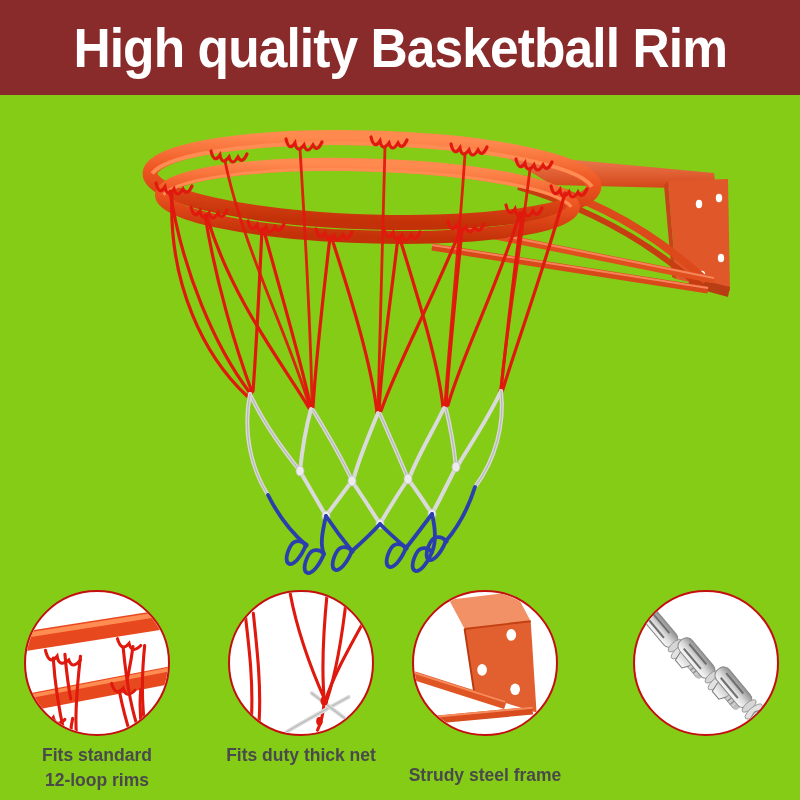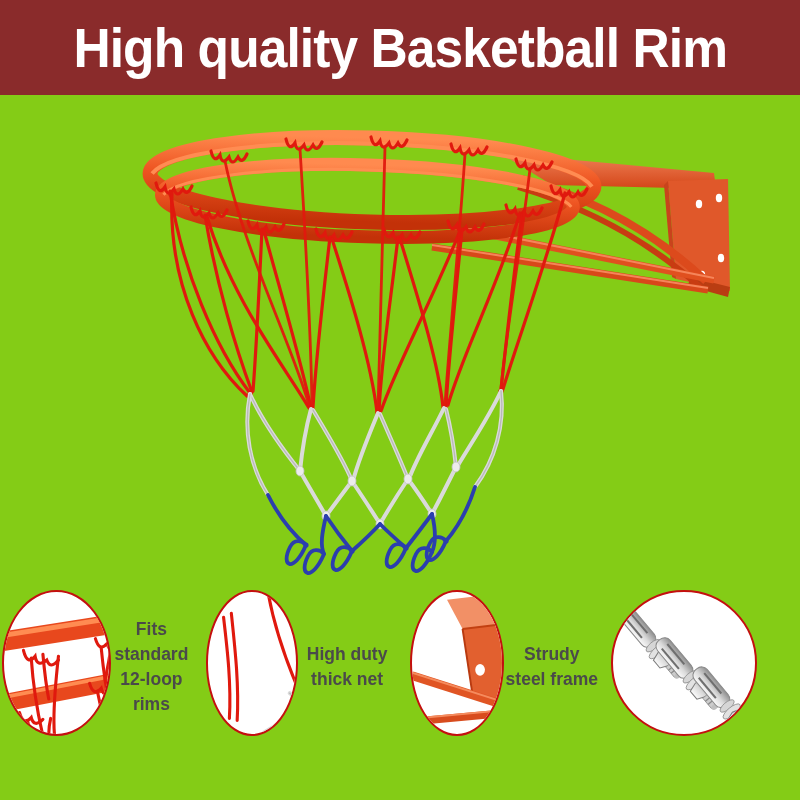--- a/index.html
+++ b/index.html
@@ -8,27 +8,27 @@
 
   .banner{position:absolute;top:0;left:0;width:800px;height:95px;
           background:var(--banner-bg,#8a2b2b);display:flex;align-items:center;justify-content:center;}
   .banner h1{margin:0;color:var(--banner-text,#ffffff);font-size:56px;font-weight:bold;
              letter-spacing:-1px;transform:scaleX(.92);white-space:nowrap;}
 
   .stage{position:absolute;top:95px;left:0;width:800px;height:485px;}
   .stage svg{display:block;}
 
   figure.callout{position:absolute;top:590px;width:190px;margin:0;
-                 display:flex;flex-direction:row;align-items:center;}
+                 display:flex;flex-direction:column;align-items:center;}
   .callout .circle{width:142px;height:142px;border:2px solid var(--circle-border,#c40f0f);
                    border-radius:50%;overflow:hidden;background:#fff;}
   .callout figcaption{margin-top:7px;font-size:17.5px;font-weight:bold;
                       color:var(--label-color,#4a4a4a);text-align:center;line-height:25px;}
   .cap-line{display:block;}
-  .c1{left:2px;} .c2{left:206px;} .c3{left:410px;} .c4{left:611px;}
+  .c1{left:2px;} .c2{left:206px;} .c3{left:390px;gap:20px;} .c4{left:611px;}
 
   
   .cord-red{stroke:var(--net-red,#e0190e);fill:none;stroke-linecap:round;stroke-width:3.2px;}
   .cord-red-thin{stroke:var(--net-red,#e0190e);fill:none;stroke-linecap:round;stroke-width:2.8px;opacity:.95;}
   .cord-white{stroke:var(--net-white,#dadada);fill:none;stroke-linecap:round;stroke-width:4px;}
   .cord-white-edge{stroke:#b9b9b9;fill:none;stroke-linecap:round;stroke-width:1.3px;}
   .cord-blue{stroke:var(--net-blue,#2b3eae);fill:none;stroke-linecap:round;stroke-width:3.8px;}
   .knot-white{fill:#ececec;stroke:#c0c0c0;stroke-width:.8px;}
   .knot-red{fill:var(--net-red,#e0190e);}
   .knot-blue{fill:var(--net-blue,#2b3eae);}
@@ -227,21 +227,21 @@
           <path class="cord-white" d="M58,144 C78,132 100,120 122,108" stroke-width="3.4"></path>
           <path class="cord-white-edge" d="M58,144 C78,132 100,120 122,108"></path>
           <path class="cord-white" d="M84,104 C100,116 118,130 134,142" stroke-width="3.4"></path>
           <path class="cord-white-edge" d="M84,104 C100,116 118,130 134,142"></path>
           <ellipse class="knot-red" cx="97" cy="112" rx="4" ry="5"></ellipse>
           <ellipse class="knot-red" cx="92" cy="133" rx="3.4" ry="4.4"></ellipse>
         </g>
       </svg>
     </div>
     <figcaption>
-      <span class="cap-line">High duty thick net</span>
+      <span class="cap-line">Fits duty thick net</span>
       <span class="cap-line"></span>
     </figcaption>
   </figure>
 
   <figure class="callout c3">
     <div class="circle">
       <svg width="142" height="142" viewBox="0 0 146 146">
         <g>
           <polygon points="36,8 104,0 120,30 52,38" fill="#f29066"></polygon>
           <polygon points="52,38 120,30 126,124 62,104" fill="#e2602f"></polygon>

